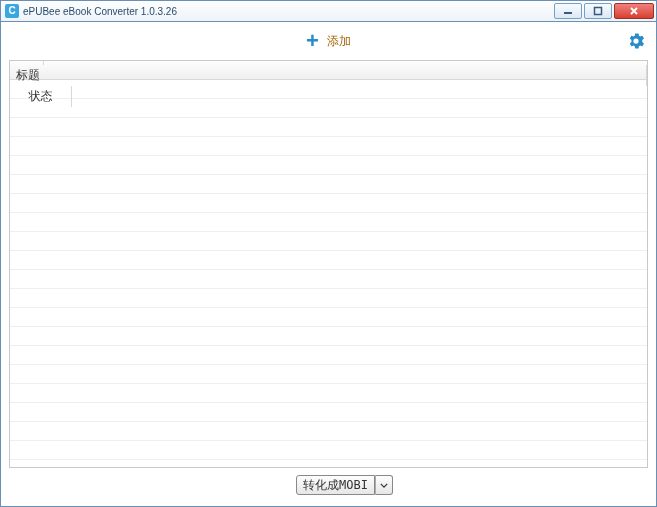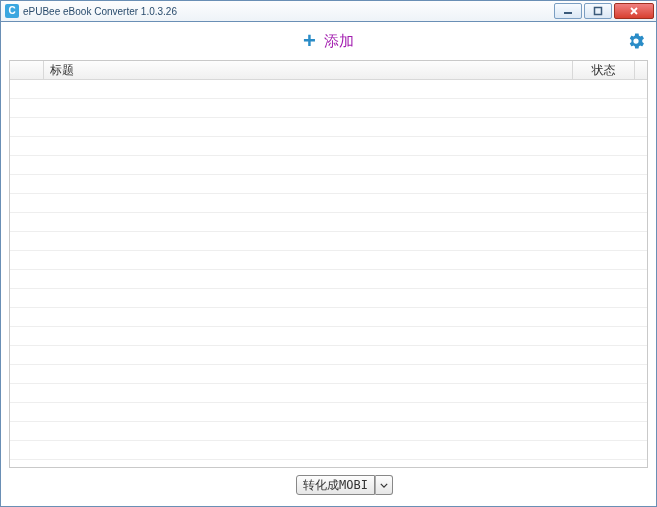--- a/index.html
+++ b/index.html
@@ -14,27 +14,27 @@
   .win-btn.close { width: 40px; background: linear-gradient(#f08080, #d84030); border-color: #a03020; color: #fff; font-weight: bold; font-size: 10px; }
   .win-btn svg { display: block; }
   
   
   .client { border: 1px solid #6a8fb5; border-top: none; height: 485px; background: #fff; padding: 0; }
   
   
   .toolbar { height: 38px; display: flex; align-items: center; justify-content: center; position: relative; background: #fff; }
   .add-btn { display: flex; align-items: center; gap: 8px; cursor: pointer; color: #2a8cc7; font-size: 16px; }
   .add-btn .plus { font-size: 22px; font-weight: bold; line-height: 1; }
-  .add-btn .lbl { color: #a21caf; font-size: 15px; }
+  .add-btn .lbl { color: #a16207; font-size: 12px; }
   .gear-btn { position: absolute; right: 10px; top: 9px; width: 20px; height: 20px; display: flex; align-items: center; justify-content: center; color: #2a8cc7; cursor: pointer; }
   .gear-btn svg { width: 18px; height: 18px; }
   
   
   .table-wrap { margin: 0 8px; border: 1px solid #c9c9c9; height: 408px; background: #fff; }
-  .thead { display: flex; height: 19px; background: linear-gradient(#fdfdfd, #f0f0f0); border-bottom: 1px solid #d8d8d8; }
+  .thead { display: flex; height: 19px; background: linear-gradient(#fdfdfd, #f0f0f0); border-bottom: 1px solid #d8d8d8; flex-direction: column; }
   .th { border-right: 1px solid #d8d8d8; padding: 2px 6px; color: #333; font-size: 12px; display: flex; align-items: center; }
   .th.col-idx   { width: 34px; }
   .th.col-title { flex: 1; }
   .th.col-stat  { width: 62px; justify-content: center; }
   .th.col-end   { width: 12px; border-right: none; }
   .tbody { height: 388px; overflow: hidden; }
   .row { height: 19px; border-bottom: 1px solid #eeeeee; }
   
   
   .bottombar { height: 34px; display: flex; align-items: center; justify-content: center; }

